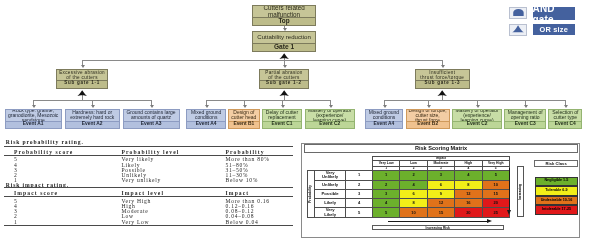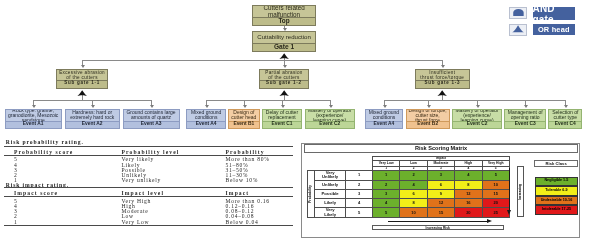--- a/index.html
+++ b/index.html
@@ -207,21 +207,21 @@
           <path d="M2 64 L2 34 A48 34 0 0 1 98 34 L98 64 Z" fill="#44619e"></path>
         </svg>
       </div>
       <div class="lgbtn" style="left: 532.5px; top: 6.6px; width: 42.6px; height: 13.9px; font-size: 10px; background: rgb(68, 97, 158);">AND gate</div>
       <div class="lgbox" style="left: 509px; top: 23.7px; width: 17.8px; height: 12.1px;"></div>
       <div class="gsym" style="position: absolute; left: 512.1px; top: 25.3px; width: 12.1px; height: 7.5px;">
         <svg width="12.1" height="7.5" viewBox="0 0 100 66" preserveAspectRatio="none">
           <path d="M2 64 C16 56 30 38 50 2 C70 38 84 56 98 64 Z" fill="#44619e"></path>
         </svg>
       </div>
-      <div class="lgbtn" style="left: 532.5px; top: 23.8px; width: 42.6px; height: 11.7px; font-size: 7.4px; background: rgb(68, 97, 158);">OR head</div>
+      <div class="lgbtn" style="left: 532.5px; top: 23.8px; width: 42.6px; height: 11.7px; font-size: 7.4px; background: rgb(68, 97, 158);">OR size</div>
     </div>
     <div class="rtcap" style="left: 5.8px; top: 140.3px; font-size: 5.6px; line-height: 1; letter-spacing: 0.9px; white-space: nowrap;">Risk probability rating.</div>
     <div style="position: absolute; left: 0px; top: 0px; width: 300px; height: 240px;">
       <div style="position: absolute; left: 4px; top: 145.9px; width: 288.5px; height: 0.8px; background: rgb(74, 74, 74);"></div>
       <div style="position: absolute; left: 4px; top: 155.4px; width: 288.5px; height: 0.5px; background: rgb(74, 74, 74);"></div>
       <div style="position: absolute; left: 4px; top: 187.4px; width: 288.5px; height: 0.5px; background: rgb(74, 74, 74);"></div>
       <div style="position: absolute; left: 14px; top: 149.8px; font-size: 5.6px; font-weight: bold; font-family: &quot;Liberation Serif&quot;, serif; color: rgb(42, 42, 42); line-height: 1; white-space: nowrap; letter-spacing: 1.1px;">Probability score</div>
       <div style="position: absolute; left: 121.5px; top: 149.8px; font-size: 5.6px; font-weight: bold; font-family: &quot;Liberation Serif&quot;, serif; color: rgb(42, 42, 42); line-height: 1; white-space: nowrap; letter-spacing: 1.1px;">Probability level</div>
       <div style="position: absolute; left: 225.6px; top: 149.8px; font-size: 5.6px; font-weight: bold; font-family: &quot;Liberation Serif&quot;, serif; color: rgb(42, 42, 42); line-height: 1; white-space: nowrap; letter-spacing: 1.1px;">Probability</div>
       <div style="position: absolute; left: 14px; top: 157.4px; font-size: 5.6px; font-family: &quot;Liberation Serif&quot;, serif; color: rgb(42, 42, 42); line-height: 1; white-space: nowrap; letter-spacing: 0.7px;">5</div>

